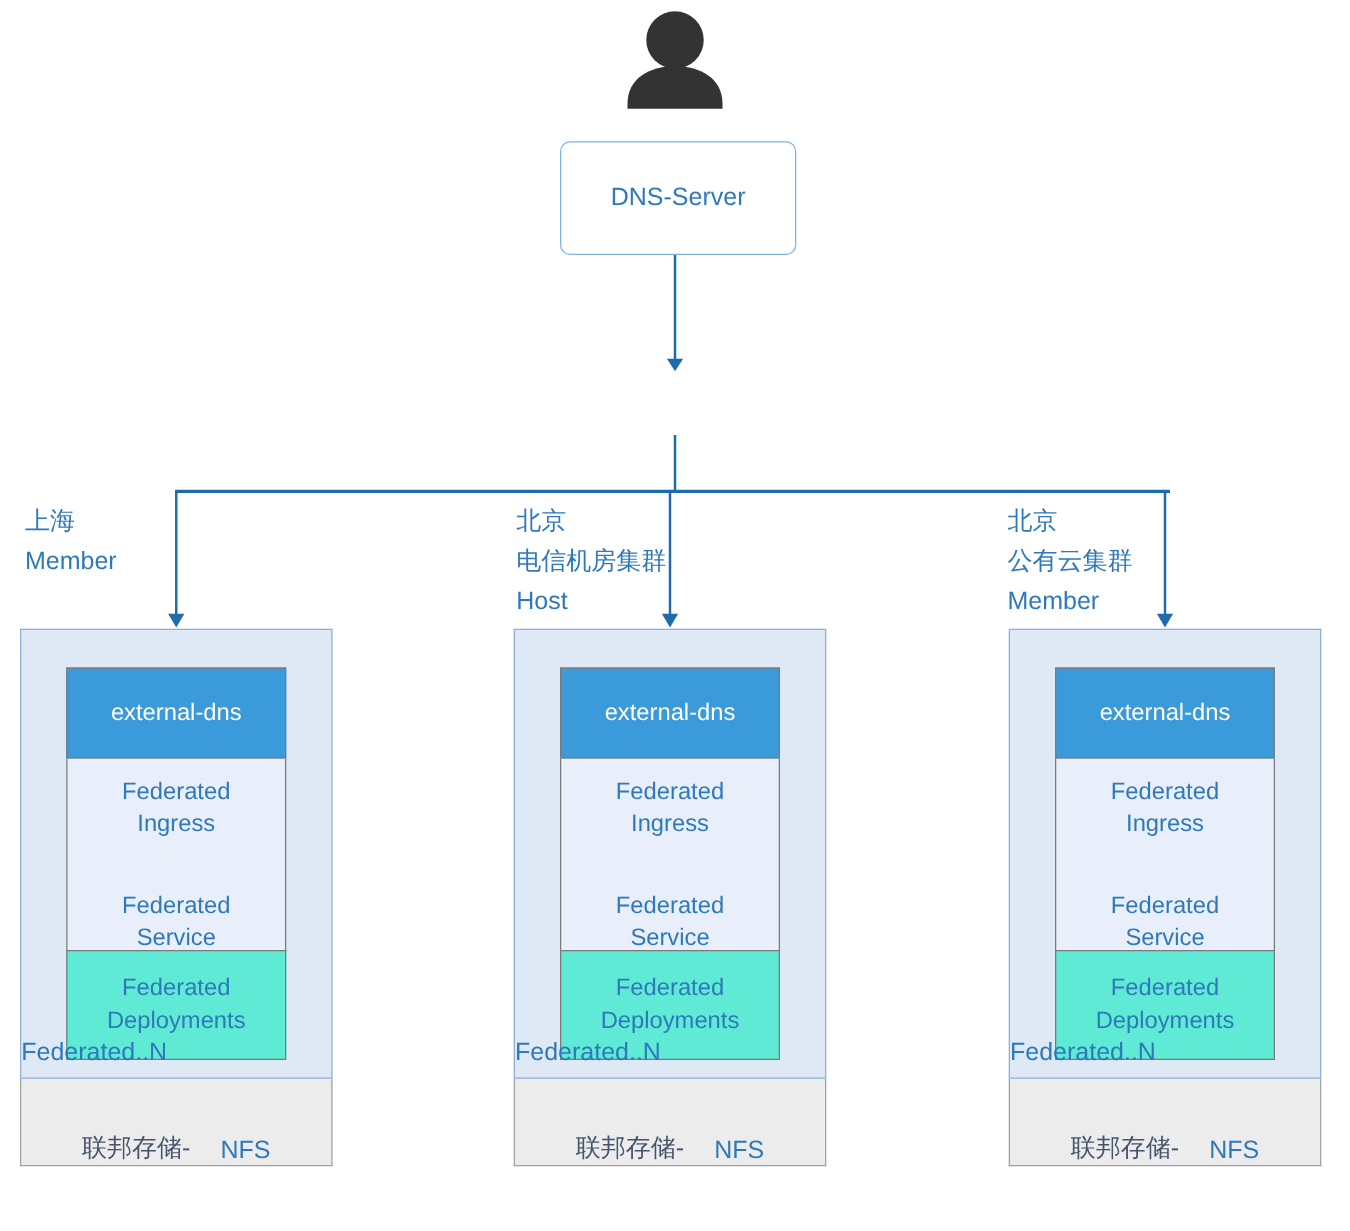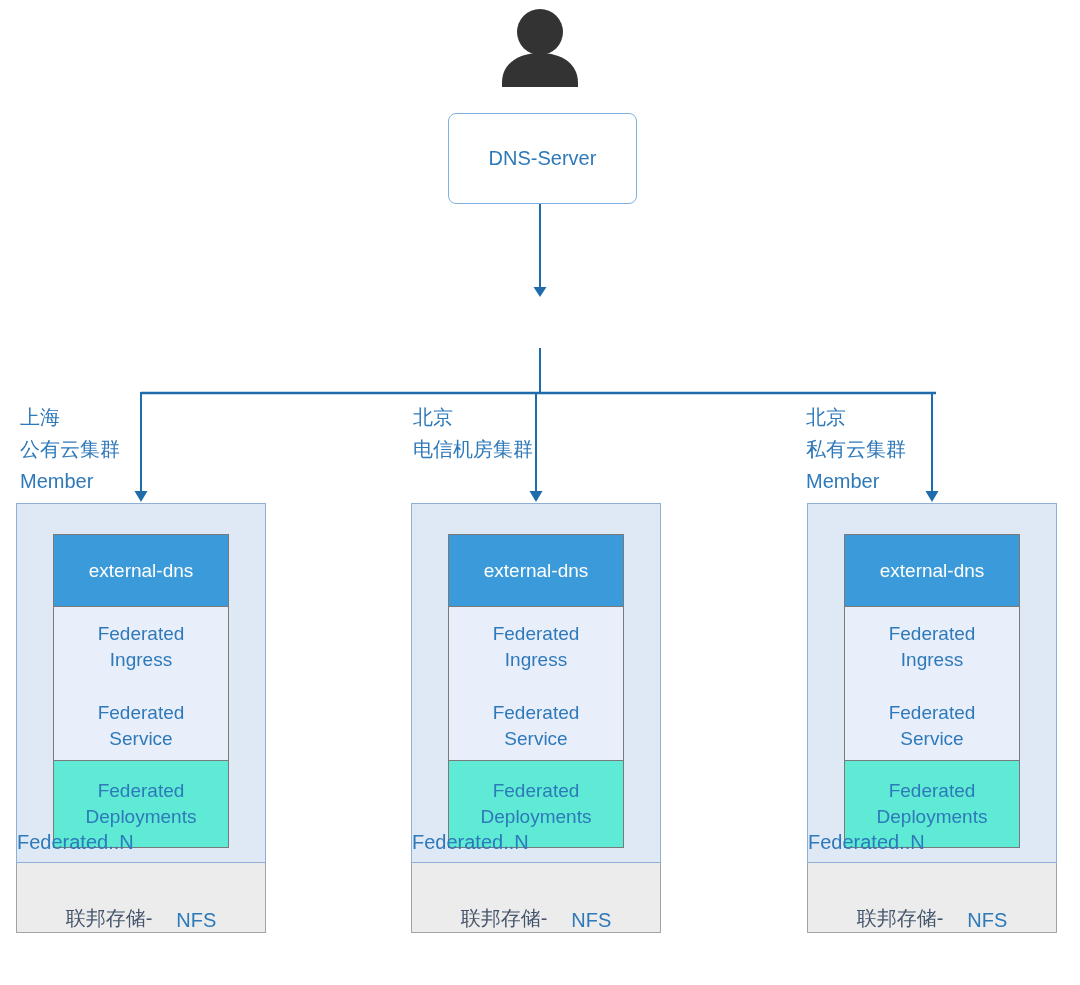--- a/index.html
+++ b/index.html
@@ -25,21 +25,21 @@
 
   .cluster-label{position:absolute;top:401px;width:230px;z-index:2;
     color:var(--accent-text);font-size:20px;line-height:32px;}
   .cluster{position:absolute;top:503px;width:250px;z-index:2;}
   .cluster-main{width:250px;height:360px;background:var(--cluster-bg);
     border:1.4px solid var(--cluster-border);position:relative;padding-left:43px;}
   .stack{position:absolute;left:36px;top:30px;width:176px;}
   .extdns{height:73px;border:1.6px solid var(--stack-border);background:var(--extdns-bg);
     color:#ffffff;font-size:19px;display:flex;align-items:center;justify-content:center;}
   .midsec{height:154px;border:1.6px solid var(--stack-border);border-top:none;
-    background:var(--inner-bg);padding-top:14px;display:flex;flex-direction:column;gap:27px;}
+    background:var(--inner-bg);padding-top:14px;display:flex;flex-direction:column;gap:39px;}
   .comp{max-width:112px;margin:0 auto;text-align:center;color:var(--accent-text);
     font-size:19px;line-height:26px;}
   .deploy-box{height:88px;border:1.6px solid var(--stack-border);border-top-width:1.6px;
     background:#5eead4;display:flex;align-items:center;justify-content:center;margin-top:-1px;}
   .deploy{max-width:140px;text-align:center;color:var(--accent-text);font-size:19px;line-height:26px;}
   .fedn{position:absolute;left:0;bottom:8px;width:100%;
     color:var(--accent-text);font-size:20px;}
   .nfs{width:250px;height:70px;background:var(--nfs-bg);border:1.4px solid var(--nfs-border);
     border-top:none;display:flex;align-items:flex-end;justify-content:center;font-size:20px;}
   .nfs-cn{color:var(--storage-cn-text);}
@@ -69,30 +69,30 @@
       <polygon points="536,502 529.5,491 542.5,491"></polygon>
       <polygon points="932,502 925.5,491 938.5,491"></polygon>
     </g>
   </svg>
 
   <div class="node-dns">DNS-Server</div>
 
 
   <div class="cluster-label" style="left:20px">
     <div>上海</div>
-    <div>公有云集群</div>
     <div>Member</div>
   </div>
   <div class="cluster-label" style="left:413px">
     <div>北京</div>
     <div>电信机房集群</div>
+    <div>Host</div>
   </div>
   <div class="cluster-label" style="left:806px">
     <div>北京</div>
-    <div>私有云集群</div>
+    <div>公有云集群</div>
     <div>Member</div>
   </div>
 
   <div class="cluster" style="left:16px">
     <div class="cluster-main">
       <div class="stack">
         <div class="extdns">external-dns</div>
         <div class="midsec">
           <div class="comp">Federated Ingress</div>
           <div class="comp">Federated Service</div>

